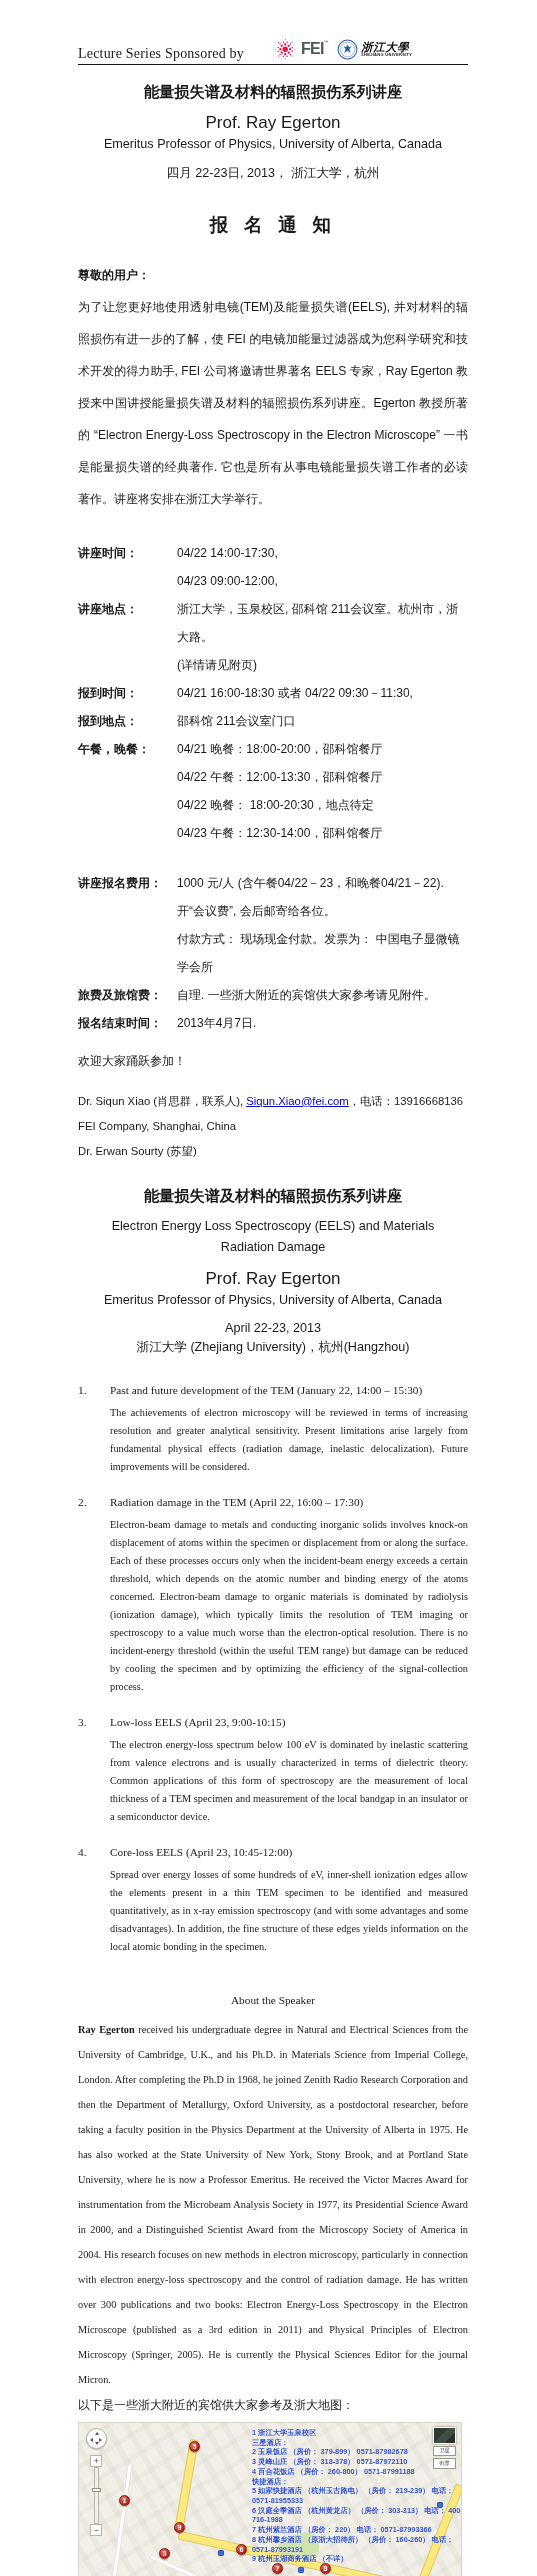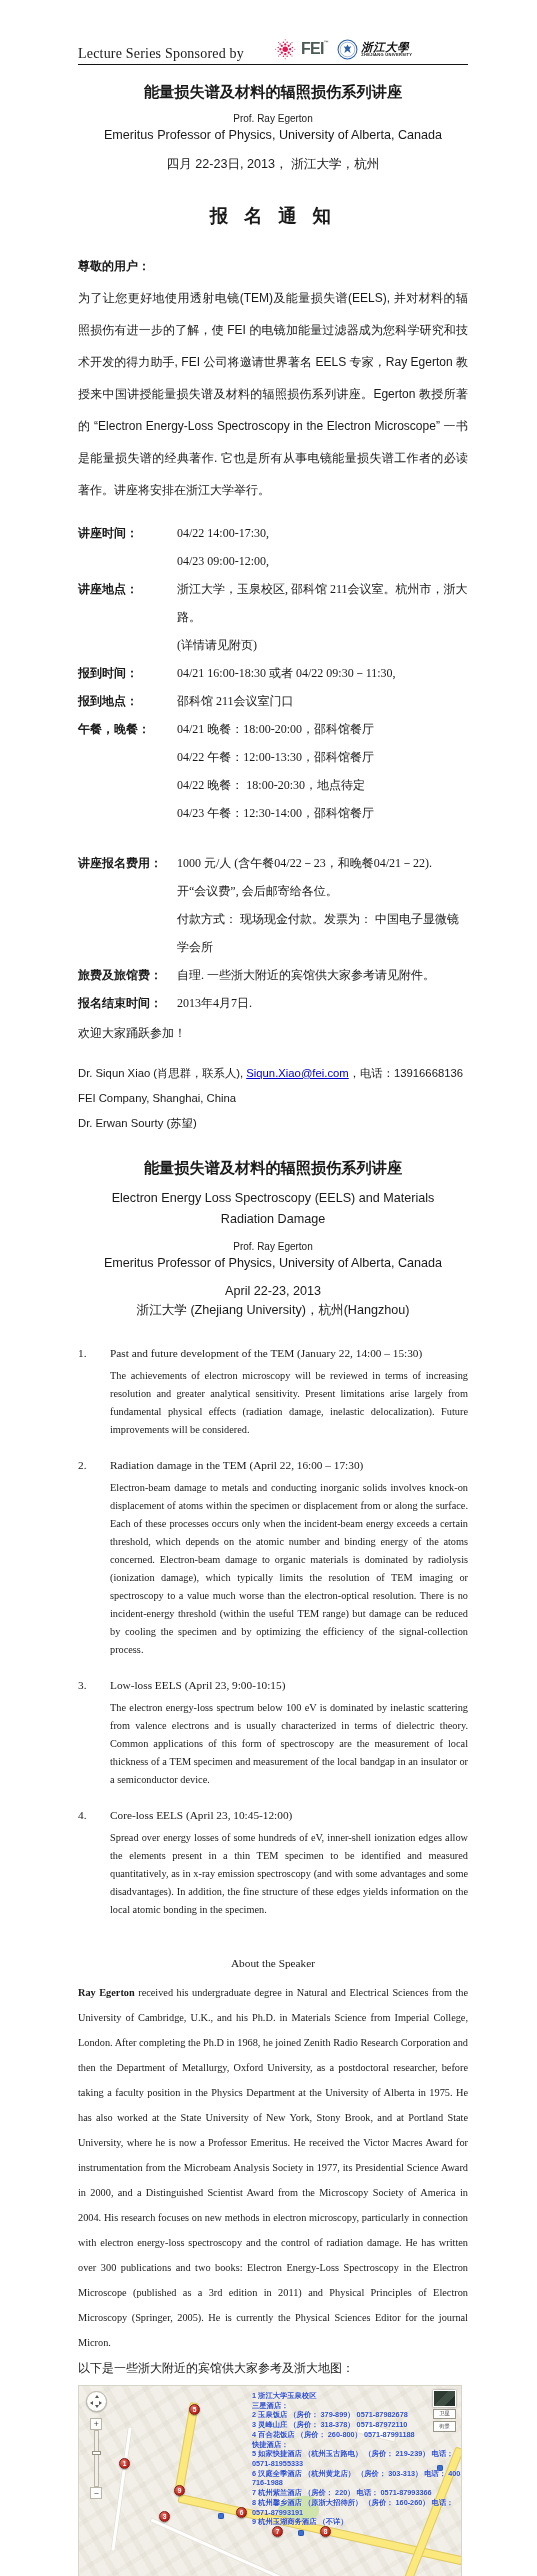--- a/index.html
+++ b/index.html
@@ -15,34 +15,34 @@
   .fei-tm { font-size:4.6px; vertical-align:top; color:#4c5a54; }
   .hdr .fei-name { font-size:16px; }
   .zju-logo { display:flex; align-items:center; gap:3.3px; }
   .zju-cn { font-weight:bold; font-size:11.3px; letter-spacing:0.7px; color:#111; font-style:italic; }
   .zju-en { font-size:4px; font-weight:bold; letter-spacing:0.3px; color:#111; }
   .zju-txt { display:flex; flex-direction:column; line-height:1.1; }
 
   
   .tblock { text-align:center; }
   .t-cn { font-size:15.2px; font-weight:bold; margin-top:17px; }
-  .t-speaker { font-size:10px; margin-top:10.6px; }
+  .t-speaker { font-size:17px; margin-top:10.6px; }
   .t-affil { font-size:12.6px; margin-top:4px; }
   .t-date { font-size:12.6px; margin-top:13.2px; }
 
   .notice-head { text-align:center; font-size:18.5px; font-weight:bold; letter-spacing:5.3px; margin-top:30px; }
   .salutation { font-size:12px; font-weight:bold; margin-top:30.5px; }
   .intro { font-size:12px; line-height:32px; text-align:justify; margin-top:6.6px; }
 
-  .sched { margin-top:13px; font-size:12px;font-family:Liberation Serif, serif; }
+  .sched { margin-top:24px; font-size:12px; }
   .sched-row { display:grid; grid-template-columns:99px 1fr; }
   .sched-label { font-weight:bold; line-height:28px; }
   .sched-line { line-height:28px; }
   .sched-gap { height:22.5px; }
-  .welcome { font-size:12px; margin-top:8px; }
+  .welcome { font-size:12px; margin-top:16px; }
 
   .contacts { margin-top:18.5px; font-size:11.3px; line-height:25px; }
   .email-link { color:#0000cc; text-decoration:underline; cursor:pointer; }
 
   .t2-en { font-size:12.6px; margin-top:9.3px; line-height:1.65; max-width:344px; margin-left:auto; margin-right:auto; }
   .t2-date { font-size:12.6px; margin-top:14.6px; }
   .t2-venue { font-size:12.6px; margin-top:4px; }
 
   
   .lects { margin-top:28px; font-family:"Liberation Serif", serif; }

